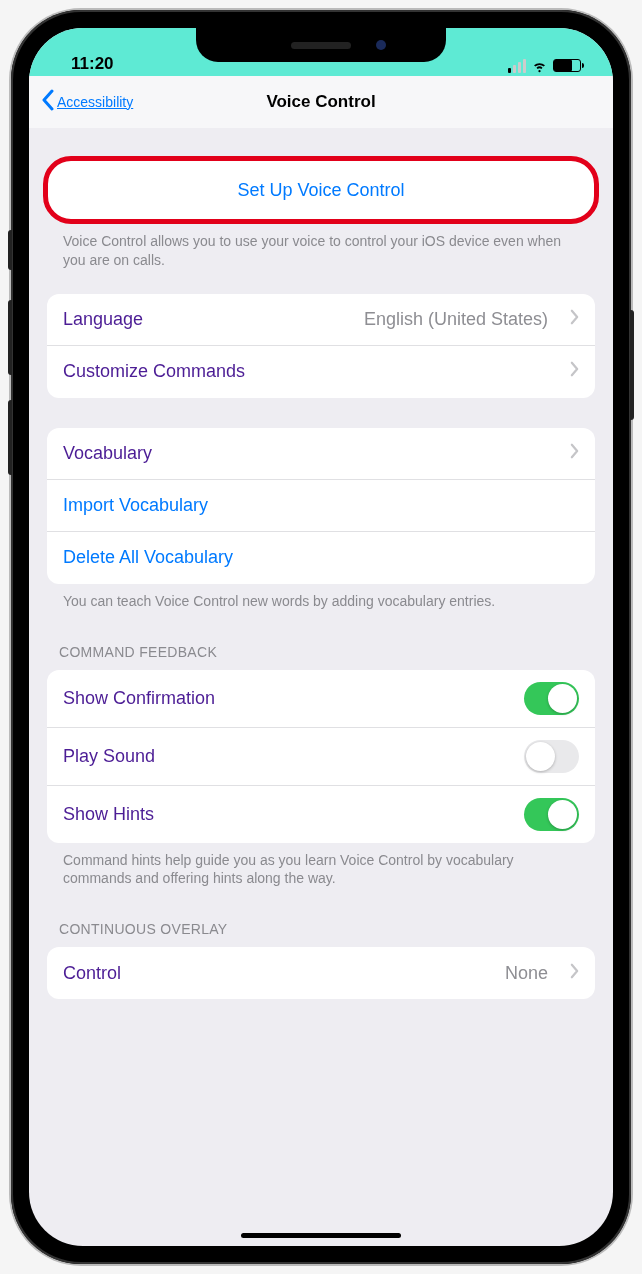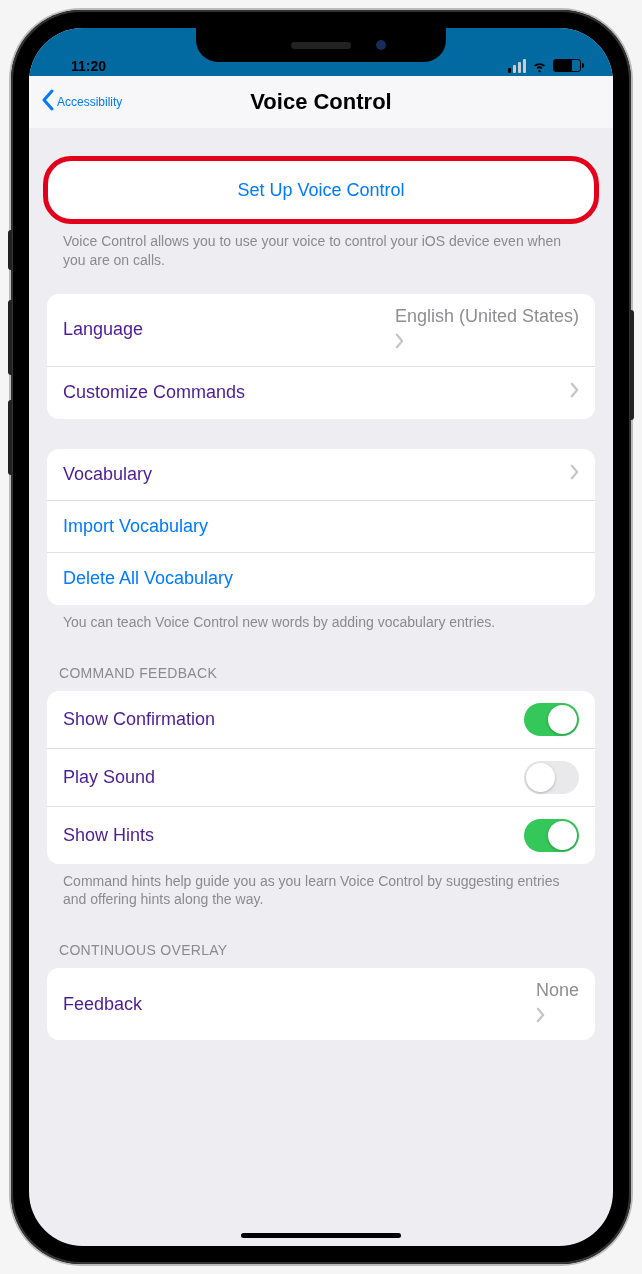--- a/index.html
+++ b/index.html
@@ -43,23 +43,23 @@
     display:flex; align-items:center; justify-content:center; gap:30px;
   }
   .notch .speaker{ width:60px; height:7px; background:#222; border-radius:4px;}
   .notch .cam{ width:10px; height:10px; background:#1a2a5a; border-radius:50%; position:absolute; right:60px;}
   .status-bar {
     height: 48px;
     display: flex;
     justify-content: space-between;
     align-items: flex-end;
     padding: 0 32px 2px 42px;
-    font-size: 14px;
+    font-size: 17px;
     font-weight: 600;
-    background: #0369a1;
+    background: #5eead4;
   }
   .status-right { display:flex; align-items:center; gap:5px;}
   .signal { display:flex; align-items:flex-end; gap:1.5px;}
   .signal span{ width:3.5px; background:#ccc; border-radius:1px;}
   .signal span:nth-child(1){height:5px; background:#000;}
   .signal span:nth-child(2){height:8px;}
   .signal span:nth-child(3){height:11px;}
   .signal span:nth-child(4){height:14px;}
   .wifi-icon svg{ width:17px; height:17px; display:block;}
   .battery { width:28px; height:13px; border:1.5px solid #000; border-radius:3px; position:relative;}
@@ -67,23 +67,23 @@
   .battery div{ height:100%; width:70%; background:#000; border-radius:1px;}
   .nav-bar {
     height: 52px;
     background: #f7f7f9;
     display:flex;
     align-items:center;
     padding: 0 12px;
     border-bottom: 0.5px solid rgba(0,0,0,0);
     position: relative;
   }
-  .back-btn { display:flex; align-items:center; color:#007aff; font-size:12px; gap:2px; cursor:pointer;}
+  .back-btn { display:flex; align-items:center; color:#007aff; font-size:14px; gap:2px; cursor:pointer;text-decoration:underline;}
   .back-btn svg{ width:14px; height:22px;}
-  .nav-title { position:absolute; left:50%; transform:translateX(-50%); font-size:22px; font-weight:600;}
+  .nav-title { position:absolute; left:50%; transform:translateX(-50%); font-size:17px; font-weight:600;}
   .content { padding-top: 28px; }
   .group {
     margin: 0 18px 0 18px;
     background:#fff;
     border-radius: 12px;
     overflow:hidden;
   }
   .highlight{
     border: 5px solid #e2001a;
     border-radius: 28px;
@@ -94,21 +94,21 @@
     padding: 12px 16px;
     display:flex;
     align-items:center;
     justify-content:space-between;
     font-size: 18px;
     border-bottom: 0.5px solid #e0e0e3;
   }
   .row:last-child{ border-bottom:none;}
   .row.link { color:#007aff; }
   .row .label { color:#4c1d95; }
-  .row .value { color:#8e8e93; display:flex; align-items:flex-start; gap:6px;flex-direction:column;}
+  .row .value { color:#8e8e93; display:flex; align-items:flex-end; gap:22px;}
   .chevron-icon svg{ width:9px; height:16px; }
   .chevron-icon svg path{ stroke:#c5c5c8; stroke-width:2.5; fill:none; stroke-linecap:round; stroke-linejoin:round;}
   .footer-text, .header-text {
     font-size: 14px;
     color:#8a8a8f;
     padding: 8px 34px 10px 34px;
     line-height:1.35;
   }
   .header-text {
     font-size: 14px;
@@ -246,26 +246,26 @@
               <div class="knob"></div>
             </div>
         </div>
         <div class="row">
           <span class="label">Show Hints</span>
           <div class="toggle on">
               <div class="knob"></div>
             </div>
         </div>
       </div>
-      <div class="footer-text">Command hints help guide you as you learn Voice Control by suggesting entries and offering hints along the way.</div>
+      <div class="footer-text">Command hints help guide you as you learn Voice Control by vocabulary commands and offering hints along the way.</div>
 
       <div class="header-text">Continuous Overlay</div>
       <div class="group">
         <div class="row">
-          <span class="label">Feedback</span>
+          <span class="label">Control</span>
           <span class="value">
             <span>None</span>
             <span class="chevron-icon"><svg viewBox="0 0 10 18">
                   <path d="M2 2 L8 9 L2 16"></path>
                 </svg></span>
           </span>
         </div>
       </div>
 
     </div>

